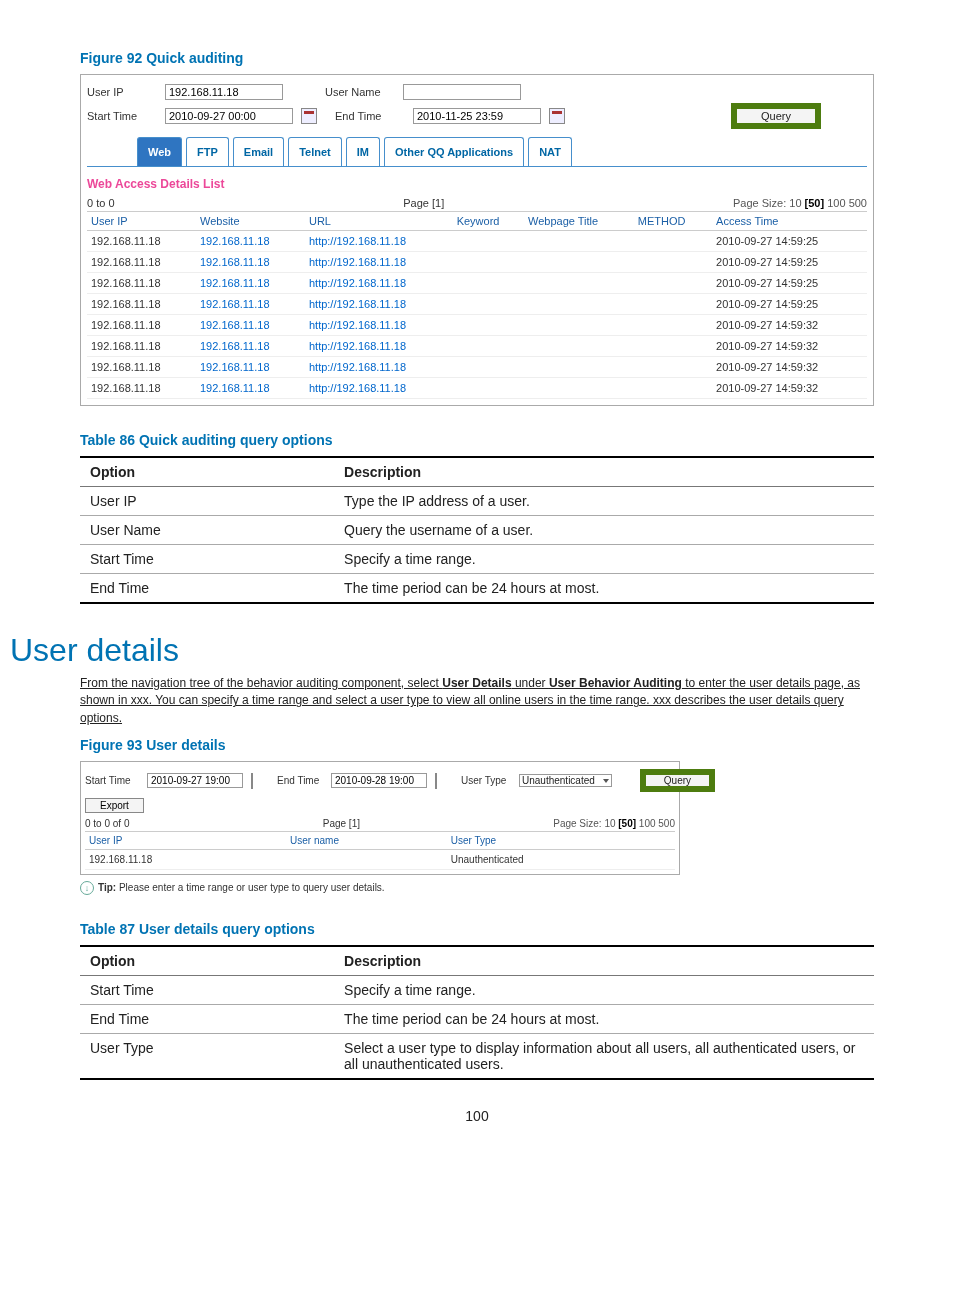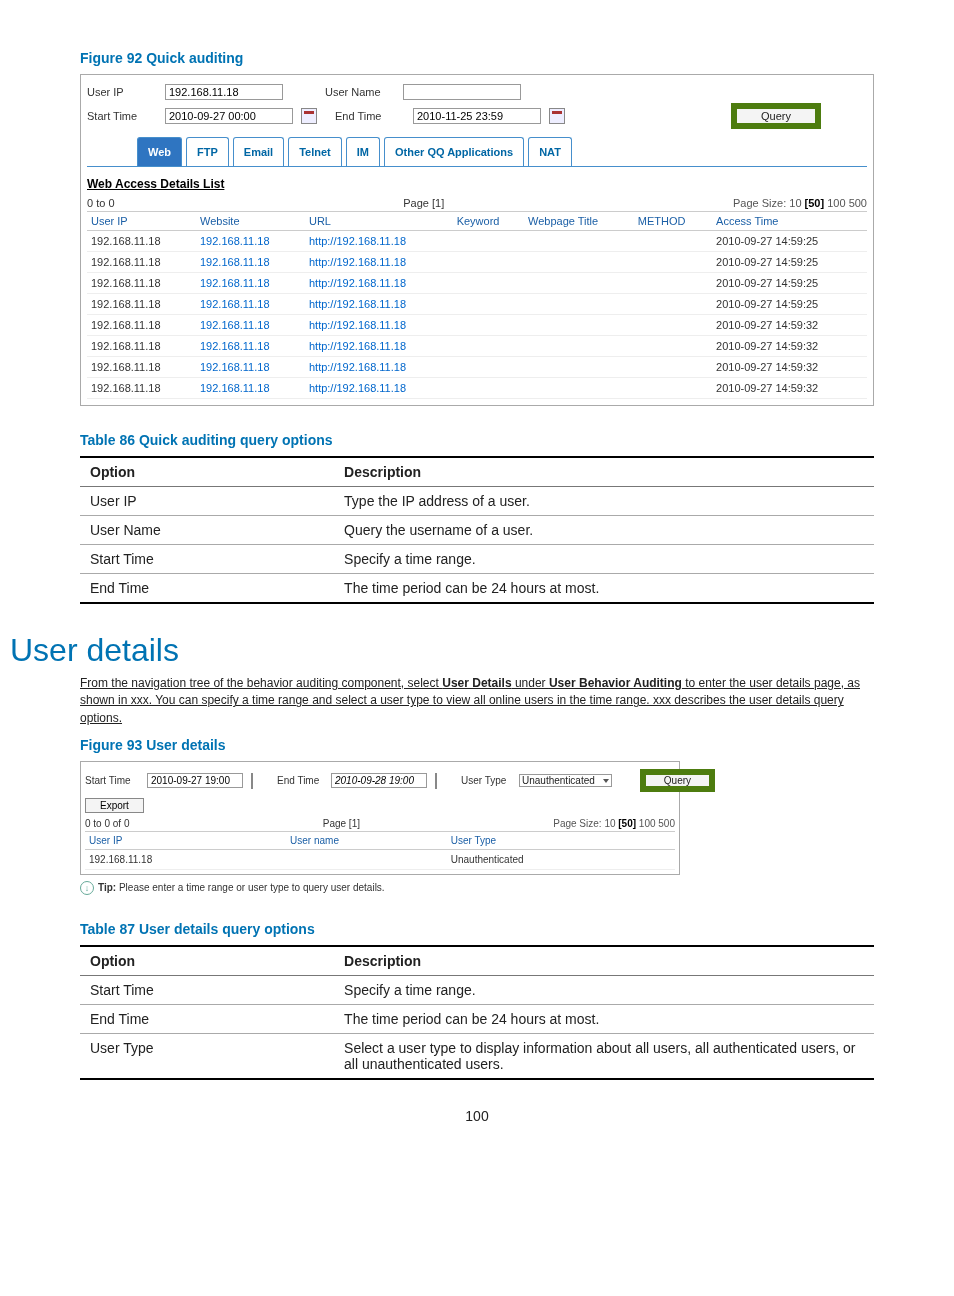--- a/index.html
+++ b/index.html
@@ -29,21 +29,21 @@
   .ss-label { color:#333; min-width:72px; display:inline-block; }
   .ss-input { border:1px solid #999; background:#fff; padding:1px 3px; font-size:11px; }
   .ss-date { width:120px; }
   .ss-txt { width:110px; }
   .cal-icon { display:inline-block; width:14px; height:14px; border:1px solid #888; background:#eef; position:relative; margin-left:2px;}
   .cal-icon:before { content:''; position:absolute; top:2px; left:2px; right:2px; height:3px; background:#a33; }
   .ss-btn { border:6px solid #4d7c0f; background:#f4f4f4; padding:1px 24px; font-size:11px; color:#222;}
   .tabs-row { display:flex; align-items:center; margin:8px 0 0 0; border-bottom:1px solid #468fcc;}
   .tab { border:1px solid #468fcc; border-bottom:none; padding:8px 10px; font-size:11px; color:#0066a4; font-weight:bold; background:#fff; margin-right:4px; border-top-left-radius:3px; border-top-right-radius:3px;}
   .tab.active { background:#2f75c1; color:#fff; }
-  .section-title { color:#000000; font-weight:bold; margin:10px 0 4px 0; font-size:12px;text-decoration:underline;}
+  .section-title { color:#ec4899; font-weight:bold; margin:10px 0 4px 0; font-size:12px;}
   .pager-row { display:flex; justify-content:space-between; font-size:11px; color:#333; border-bottom:1px solid #ccc; padding:2px 0;}
   .pager-row .psize { color:#555;}
   .pager-row .psize .sel { color:#000; font-weight:bold;}
   .data-table { width:100%; border-collapse:collapse; font-size:11px; }
   .data-table th { text-align:left; color:#1b5fa6; font-weight:normal; padding:3px 4px; border-bottom:1px solid #ccc;}
   .data-table td { padding:4px 4px; border-bottom:1px solid #eee; color:#333;}
   .data-table td.link { color:#0066cc;}
   .doc-table { width:100%; border-collapse:collapse; margin-top:4px;}
   .doc-table th { text-align:left; font-weight:bold; border-top:2px solid #000; border-bottom:1px solid #777; padding:6px 10px; font-size:14px;}
   .doc-table td { border-bottom:1px solid #aaa; padding:6px 10px; font-size:14px; vertical-align:top;}
@@ -229,21 +229,21 @@
 </p>
 
 <div class="fig-caption">Figure 93 User details</div>
 <div class="small-ss" style="width:590px;">
   <div class="ss-row">
     <span class="ss-label">Start Time</span>
     <input class="ss-input" style="width: 88px;" value="2010-09-27 19:00">
     <span class="cal-icon"></span>
     <span style="min-width:12px"></span>
     <span class="ss-label" style="min-width:48px">End Time</span>
-    <input class="ss-input" style="width: 88px; font-style: italic;" value="2010-09-28 19:00">
+    <input class="ss-input" style="width: 88px;" value="2010-09-28 19:00">
     <span class="cal-icon"></span>
     <span style="min-width:12px"></span>
     <span class="ss-label" style="min-width:52px">User Type</span>
     <span class="sel-box">
         <span>Unauthenticated</span>
         <span class="sel-arrow"></span>
       </span>
     <span style="min-width:16px"></span>
     <button class="ss-btn" style="padding:0 18px;font-size:10px;">Query</button>
   </div>

